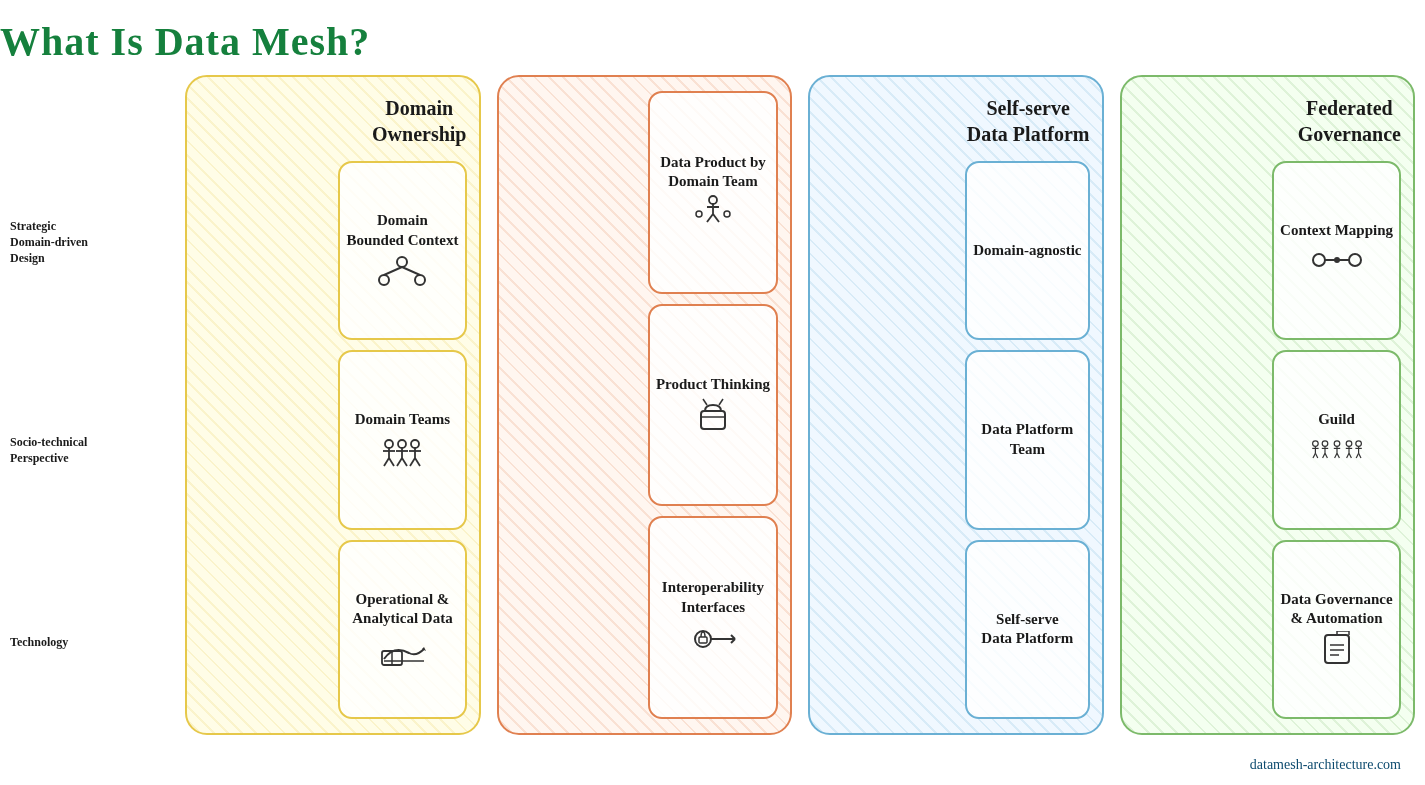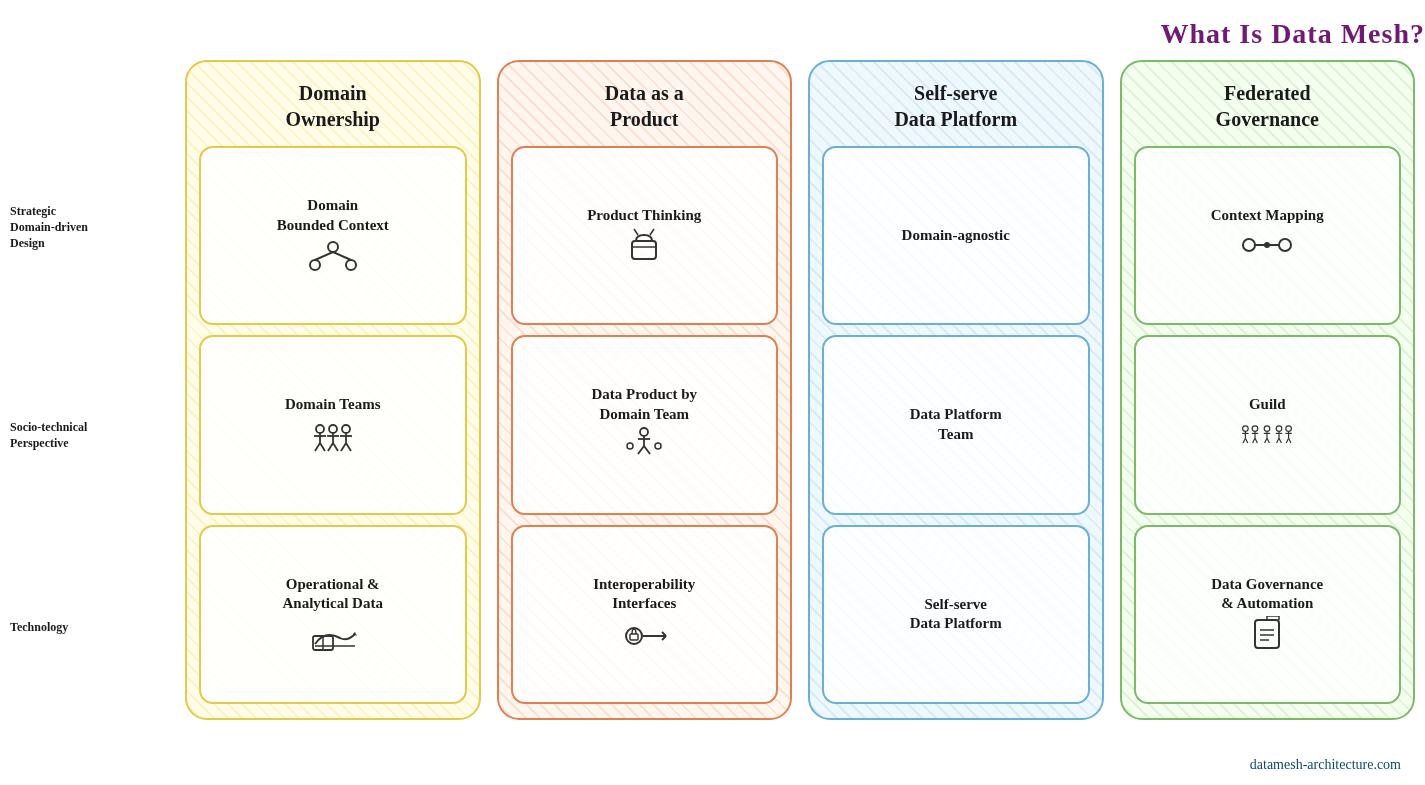--- a/index.html
+++ b/index.html
@@ -7,26 +7,26 @@
     body {
       background: #ffffff;
       font-family: 'Comic Sans MS', 'Chalkboard SE', cursive;
       width: 1425px;
       height: 785px;
       overflow: hidden;
       position: relative;
     }
 
     .page-title {
-      text-align: right;
-      font-size: 28px;
+      text-align: left;
+      font-size: 40px;
       font-weight: bold;
       padding-top: 18px;
       padding-bottom: 10px;
-      color: #701a75;
+      color: #15803d;
       letter-spacing: 1px;
     }
 
     .main-layout {
       display: flex;
       flex-direction: row;
       align-items: flex-start;
       padding: 0 10px 0 10px;
       gap: 0;
       height: 700px;
@@ -63,20 +63,21 @@
     .pillar {
       flex: 1;
       border-radius: 22px;
       border: 2.5px solid;
       padding: 14px 12px 14px 12px;
       display: flex;
       flex-direction: column;
       gap: 0;
       position: relative;
       overflow: hidden;
+      align-items: flex-end;
     }
 
     
     .pillar-yellow {
       border-color: #e6c84a;
       background-color: #fffde7;
       background-image: repeating-linear-gradient(
         45deg,
         transparent,
         transparent 8px,
@@ -251,50 +252,49 @@
 
             <rect x="8" y="20" width="20" height="14" rx="2" fill="none" stroke="#333" stroke-width="1.8"></rect>
             <line x1="18" y1="20" x2="18" y2="34" stroke="#333" stroke-width="1.5"></line>
           </svg>
         </div>
 
       </div>
     </div>
 
     <div class="pillar pillar-orange">
-      <div class="pillar-title">Data as a<br>Product</div>
       <div class="pillar-cards">
-
-        <div class="card card-orange">
-          <div class="card-label">Product Thinking</div>
-
-          <svg class="icon-svg" viewBox="0 0 56 36">
-
-            <rect x="16" y="14" width="24" height="18" rx="3" fill="none" stroke="#333" stroke-width="2"></rect>
-            <path d="M20 14 Q20 8 28 8 Q36 8 36 14" fill="none" stroke="#333" stroke-width="2"></path>
-
-            <line x1="16" y1="20" x2="40" y2="20" stroke="#333" stroke-width="1.5"></line>
-
-            <path d="M22 8 L18 2" stroke="#333" stroke-width="1.5"></path>
-            <path d="M34 8 L38 2" stroke="#333" stroke-width="1.5"></path>
-          </svg>
-        </div>
 
         <div class="card card-orange">
           <div class="card-label">Data Product by<br>Domain Team</div>
           <svg class="icon-svg" viewBox="0 0 56 36">
 
             <circle cx="28" cy="6" r="4" fill="none" stroke="#333" stroke-width="1.8"></circle>
             <line x1="28" y1="10" x2="28" y2="20" stroke="#333" stroke-width="1.8"></line>
             <line x1="22" y1="13" x2="34" y2="13" stroke="#333" stroke-width="1.8"></line>
             <line x1="28" y1="20" x2="22" y2="28" stroke="#333" stroke-width="1.8"></line>
             <line x1="28" y1="20" x2="34" y2="28" stroke="#333" stroke-width="1.8"></line>
 
             <circle cx="14" cy="20" r="3" fill="none" stroke="#333" stroke-width="1.5"></circle>
             <circle cx="42" cy="20" r="3" fill="none" stroke="#333" stroke-width="1.5"></circle>
+          </svg>
+        </div>
+
+        <div class="card card-orange">
+          <div class="card-label">Product Thinking</div>
+
+          <svg class="icon-svg" viewBox="0 0 56 36">
+
+            <rect x="16" y="14" width="24" height="18" rx="3" fill="none" stroke="#333" stroke-width="2"></rect>
+            <path d="M20 14 Q20 8 28 8 Q36 8 36 14" fill="none" stroke="#333" stroke-width="2"></path>
+
+            <line x1="16" y1="20" x2="40" y2="20" stroke="#333" stroke-width="1.5"></line>
+
+            <path d="M22 8 L18 2" stroke="#333" stroke-width="1.5"></path>
+            <path d="M34 8 L38 2" stroke="#333" stroke-width="1.5"></path>
           </svg>
         </div>
 
         <div class="card card-orange">
           <div class="card-label">Interoperability<br>Interfaces</div>
 
           <svg class="icon-svg" viewBox="0 0 56 36">
             <circle cx="18" cy="20" r="8" fill="none" stroke="#333" stroke-width="2"></circle>
             <rect x="14" y="18" width="8" height="6" rx="1" fill="none" stroke="#333" stroke-width="1.5"></rect>
             <path d="M16 18 Q16 13 18 13 Q20 13 20 18" fill="none" stroke="#333" stroke-width="1.5"></path>

